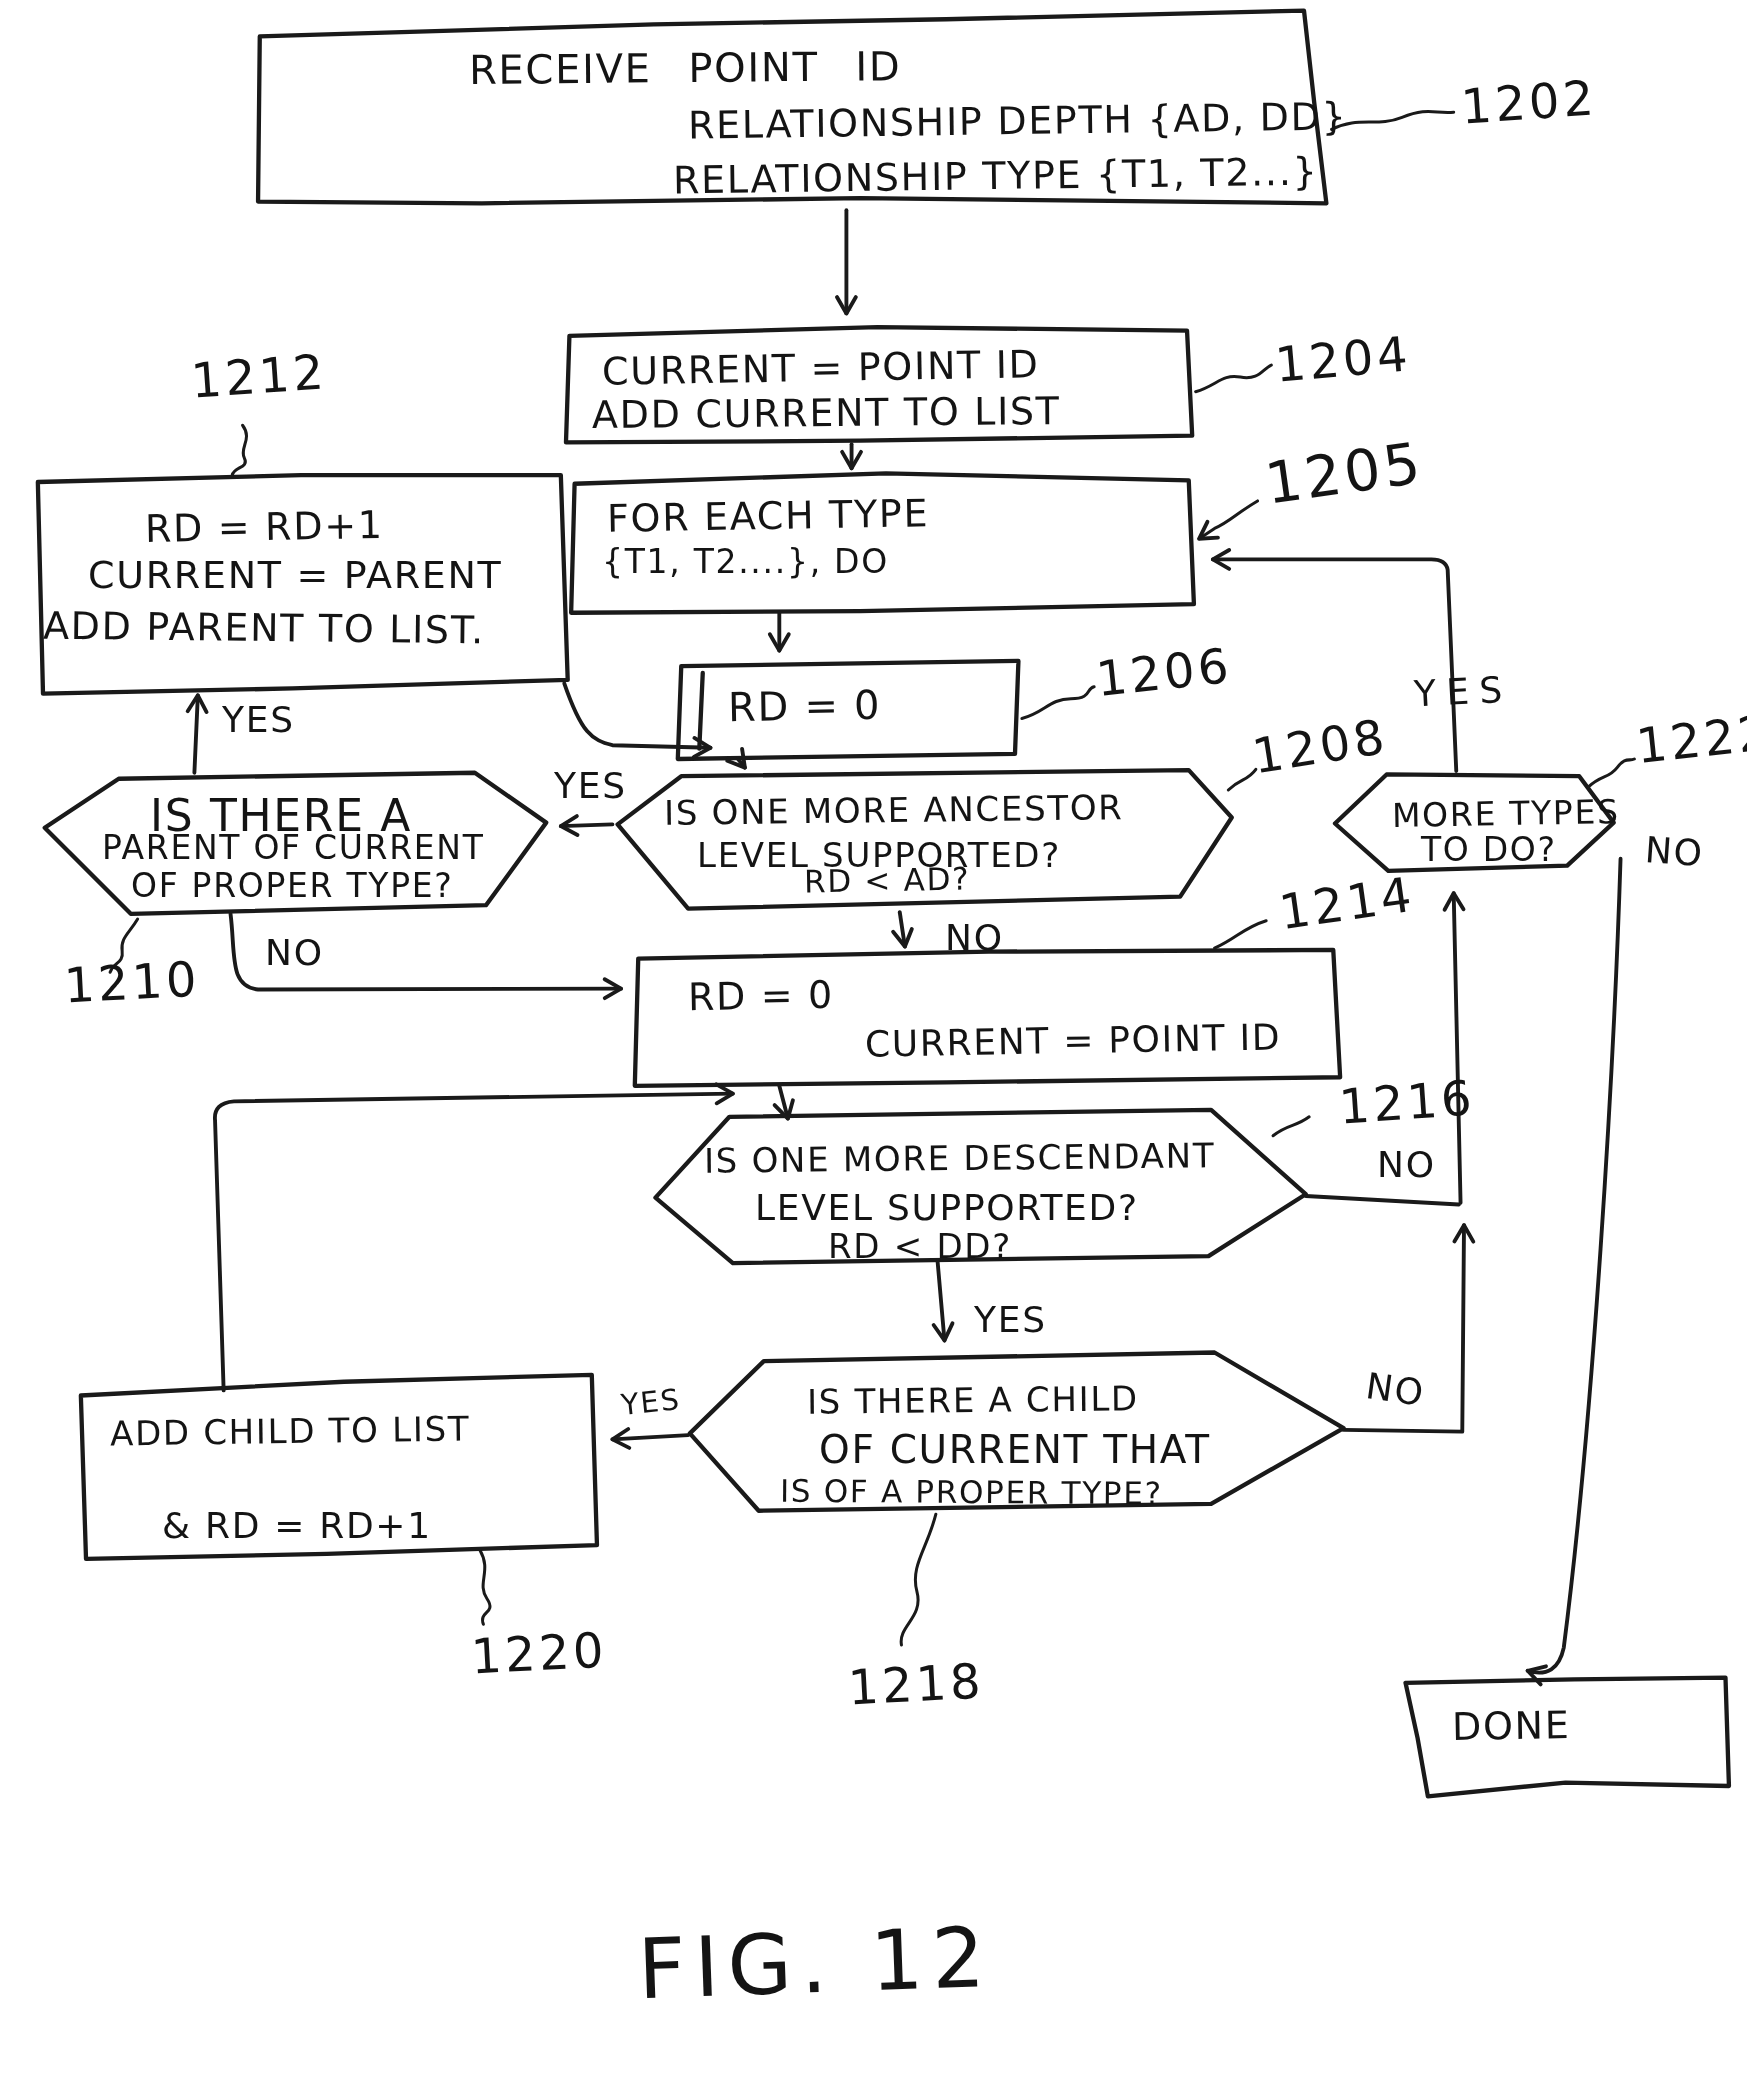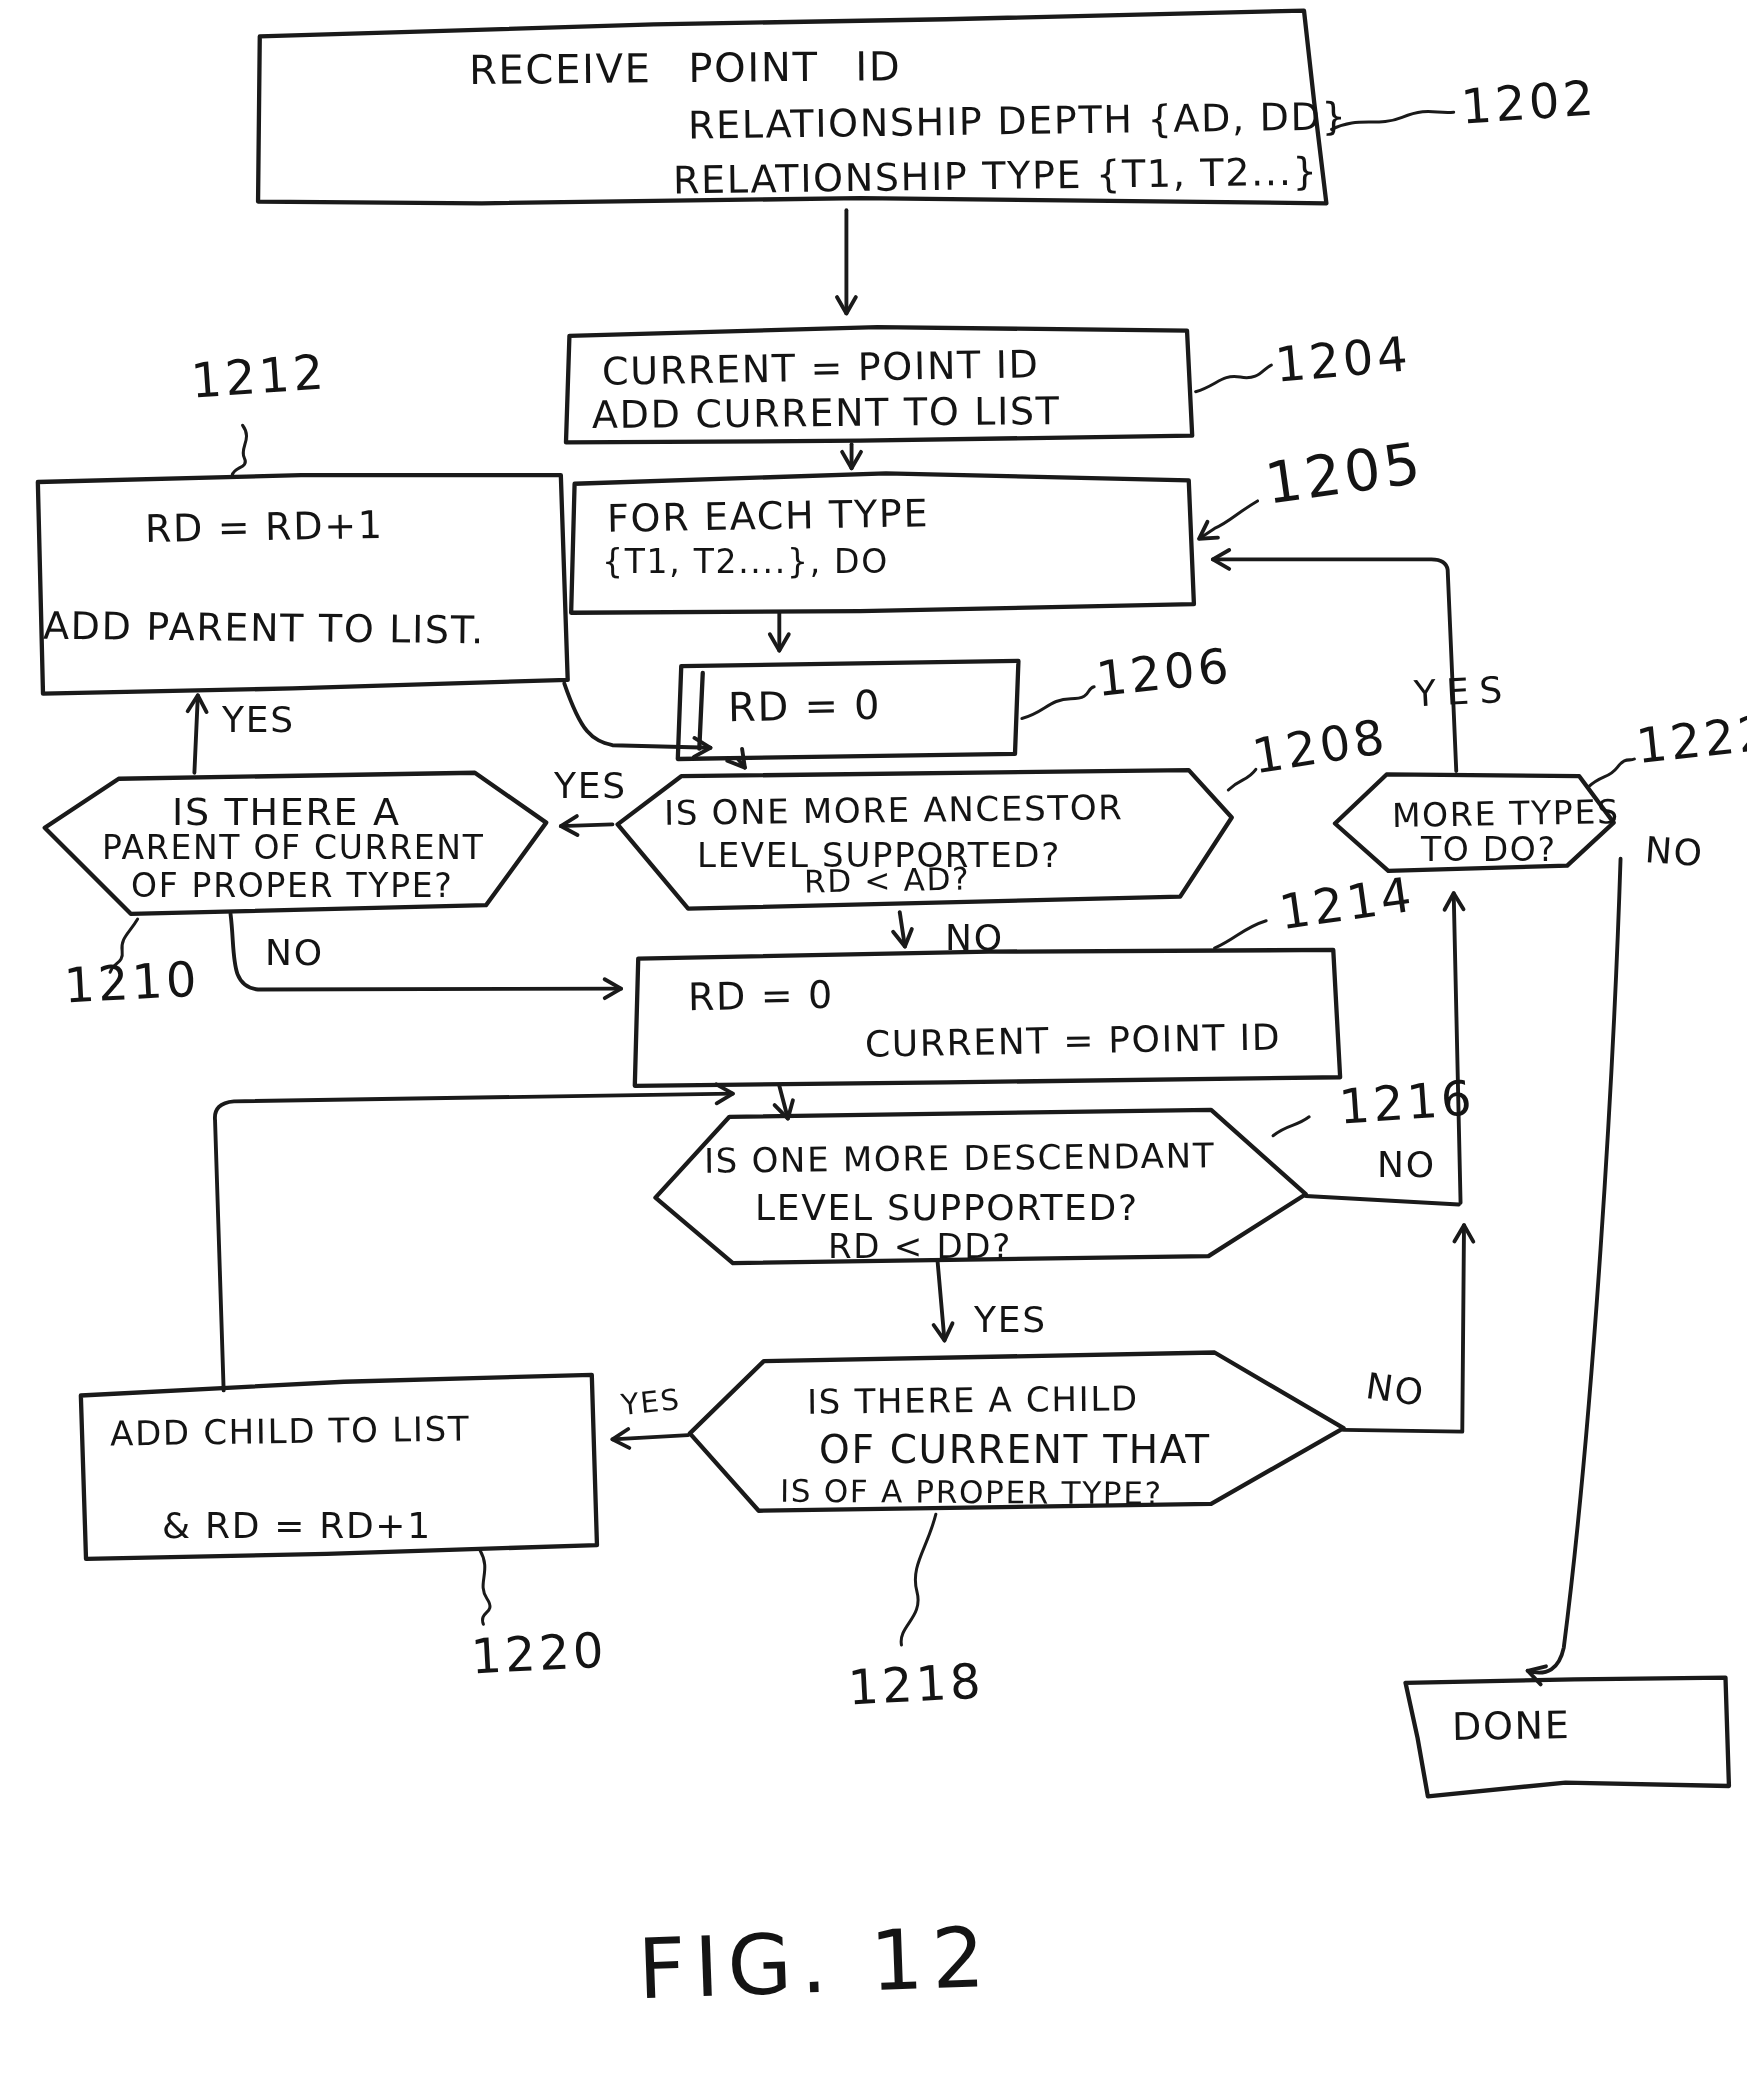--- a/index.html
+++ b/index.html
@@ -93,28 +93,29 @@
   <div class="t" style="left:728px;top:685px;font-size:40px;transform:rotate(-1deg)">RD = 0</div>
   <div class="t ref" style="left:1096px;top:647px;transform:rotate(-6deg)">1206</div>
 
   <div class="t" style="left:664px;top:793px;font-size:34px;transform:rotate(-0.7deg)">IS ONE MORE ANCESTOR</div>
   <div class="t" style="left:697px;top:838px;font-size:34px">LEVEL SUPPORTED?</div>
   <div class="t" style="left:804px;top:864px;font-size:31px;transform:rotate(-1deg)">RD &lt; AD?</div>
   <div class="t ref" style="left:1252px;top:721px;transform:rotate(-9deg)">1208</div>
   <div class="t lbl" style="left:945px;top:919px">NO</div>
   <div class="t lbl" style="left:554px;top:767px">YES</div>
 
-  <div class="t" style="left:172px;top:793px;font-size:38px">IS THERE A</div>
+  <div class="t" style="left:150px;top:793px;font-size:44px">IS THERE A</div>
   <div class="t" style="left:102px;top:831px;font-size:33px">PARENT OF CURRENT</div>
   <div class="t" style="left:131px;top:869px;font-size:33px">OF PROPER TYPE?</div>
   <div class="t ref" style="left:64px;top:957px;transform:rotate(-3deg)">1210</div>
   <div class="t lbl" style="left:222px;top:701px">YES</div>
   <div class="t lbl" style="left:265px;top:934px">NO</div>
 
   <div class="t" style="left:145px;top:508px;font-size:38px;transform:rotate(-1deg)">RD = RD+1</div>
+  <div class="t" style="left:88px;top:556px;font-size:38px">CURRENT = PARENT</div>
   <div class="t" style="left:43px;top:609px;font-size:38px;transform:rotate(0.6deg)">ADD PARENT TO LIST.</div>
   <div class="t ref" style="left:191px;top:351px;transform:rotate(-4deg)">1212</div>
 
   <div class="t" style="left:688px;top:977px;font-size:38px;transform:rotate(-1deg)">RD = 0</div>
   <div class="t" style="left:865px;top:1022px;font-size:36px;transform:rotate(-1deg)">CURRENT = POINT ID</div>
   <div class="t ref" style="left:1279px;top:878px;transform:rotate(-8deg)">1214</div>
 
   <div class="t" style="left:704px;top:1141px;font-size:34px;transform:rotate(-0.6deg)">IS ONE MORE DESCENDANT</div>
   <div class="t" style="left:755px;top:1189px;font-size:36px">LEVEL SUPPORTED?</div>
   <div class="t" style="left:828px;top:1229px;font-size:34px">RD &lt; DD?</div>

